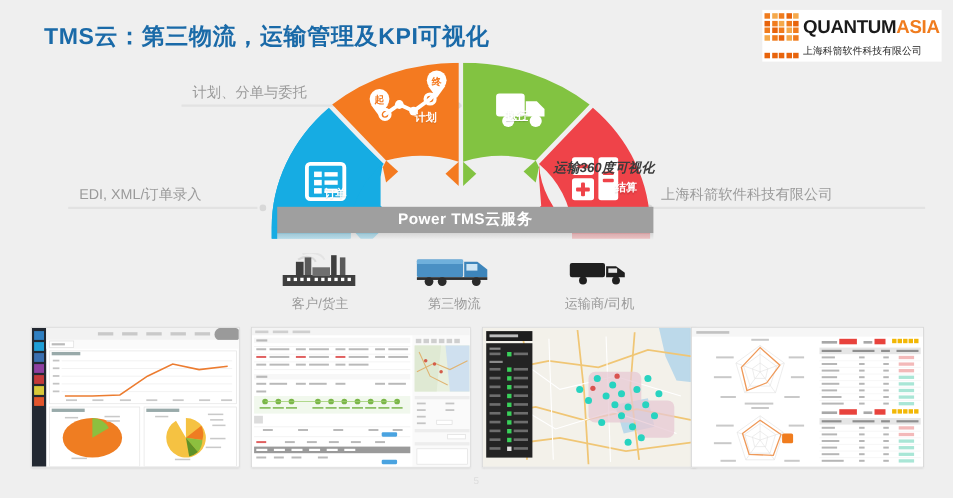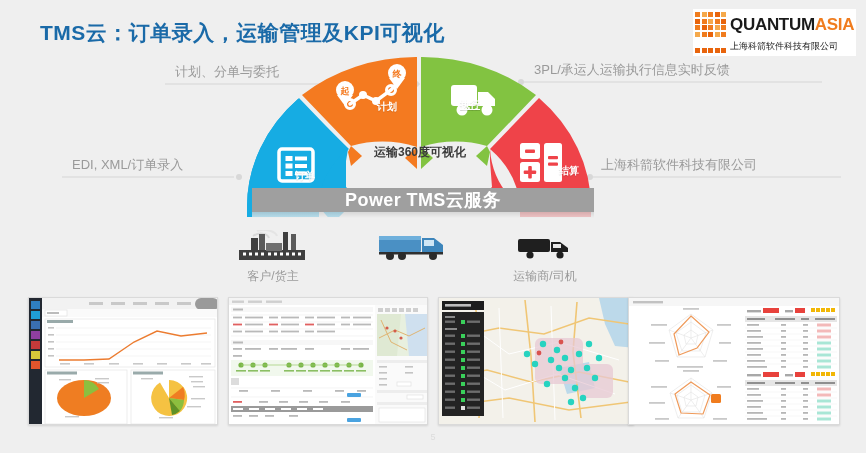--- a/index.html
+++ b/index.html
@@ -28,21 +28,21 @@
   .logo-dots i.d3{background:#e8640c;}
   .logo-word{font-size:17px;font-weight:bold;line-height:1;letter-spacing:-.3px;}
   .logo-word .q{color:#1a1a1a;}
   .logo-word .a{color:#f07c1e;}
   .logo-sub{display:flex;align-items:flex-end;gap:4px;margin-top:3px;}
   .logo-sub-dots{display:grid;grid-template-columns:repeat(5,5px);gap:1.5px;}
   .logo-sub-dots i{display:block;width:5px;height:5px;background:#e8640c;}
   .logo-sub-text{font-size:9px;color:#222;white-space:nowrap;}
 
   
-  .callout{position:absolute;font-size:13px;color:#9a9a9a;white-space:nowrap;}
+  .callout{position:absolute;font-size:13px;color:#9a9a9a;white-space:nowrap;margin-top:12px;}
   .callout .line{position:absolute;height:2px;background:#e2e2e2;top:20px;}
   .callout .dot{position:absolute;width:6px;height:6px;border-radius:50%;
                 background:#d8d8d8;top:18px;}
   #cal-tl{left:175px;top:63px;}
   #cal-tl .line{left:-10px;width:255px;}
   #cal-tl .dot{left:238px;}
   #cal-bl{left:72px;top:156px;}
   #cal-bl .line{left:-10px;width:172px;}
   #cal-bl .dot{left:164px;}
   #cal-tr{left:534px;top:61px;}
@@ -54,34 +54,34 @@
 
   
   .arch{position:absolute;left:245px;top:57px;width:350px;height:160px;}
   .arch svg{position:absolute;left:0;top:0;}
   .seg-label{position:absolute;color:#fff;font-size:10px;font-weight:bold;
              white-space:nowrap;text-shadow:0 1px 1px rgba(0,0,0,.12);}
   #lbl-order{left:50px;top:112px;}
   #lbl-plan{left:132px;top:43px;}
   #lbl-exec{left:215px;top:41px;text-decoration:underline;}
   #lbl-settle{left:287px;top:107px;margin-left:27px;}
-  .center-text{position:absolute;left:0;right:0;top:87px;text-align:center;
-               font-size:12px;font-weight:bold;color:#3b3b3b;}
+  .center-text{position:absolute;left:0;right:0;top:87px;text-align:right;
+               font-size:12px;font-weight:bold;color:#3b3b3b;font-style:italic;}
   .power-bar{position:absolute;left:252px;top:188px;width:342px;height:24px;
-             background:#9f9f9f;color:#fff;font-size:18px;font-weight:bold;
+             background:#9f9f9f;color:#fff;font-size:14px;font-weight:bold;
              display:flex;align-items:center;justify-content:center;letter-spacing:.4px;}
   .power-bar::after{content:"";position:absolute;left:0;right:0;bottom:-6px;height:6px;
                     background:linear-gradient(#cfcfcf,#efefef);opacity:.75;}
 
   
   .actors{position:absolute;left:218px;top:228px;width:410px;height:62px;}
   .actor{position:absolute;text-align:center;}
   .actor .ic{height:34px;display:flex;align-items:flex-end;justify-content:center;}
   .actor .cap{margin-top:6px;font-size:12px;color:#9a9a9a;white-space:nowrap;}
-  #act-0{left:0;width:110px;}
+  #act-0{left:18px;width:110px;}
   #act-1{left:140px;width:110px;}
   #act-2{left:272px;width:110px;}
 
   
   .thumbs{position:absolute;left:28px;top:297px;width:812px;height:128px;}
   .thumb{position:absolute;top:0;height:128px;background:#fff;
          border:1px solid #dadada;box-sizing:border-box;overflow:hidden;
          box-shadow:0 1px 2px rgba(0,0,0,.12);}
   #th-0{left:0;width:190px;}
   #th-1{left:200px;width:200px;}
@@ -89,21 +89,21 @@
   #th-3{left:600px;width:212px;}
 
   .pageno{position:absolute;left:0;right:0;top:432px;text-align:center;
           font-size:9px;color:#dcdcdc;}
 </style>
 </head>
 <body>
 
 <div class="slide">
 
-  <div class="title">TMS云：订单录入，运输管理及KPI可视化</div>
+  <div class="title">TMS云：第三物流，运输管理及KPI可视化</div>
 
   <div class="logo">
     <div class="logo-row">
       <div class="logo-dots">
         <i></i>
           <i class="d2"></i>
           <i></i>
           <i class="d3"></i>
           <i class="d2"></i>
         <i class="d3"></i>
@@ -138,25 +138,20 @@
     </div>
   </div>
 
   <div class="callout" id="cal-tl">
     <span>计划、分单与委托</span>
     <span class="line"></span>
     <span class="dot"></span>
   </div>
   <div class="callout" id="cal-bl">
     <span>EDI, XML/订单录入</span>
-    <span class="line"></span>
-    <span class="dot"></span>
-  </div>
-  <div class="callout" id="cal-tr">
-    <span>3PL/承运人运输执行信息实时反馈</span>
     <span class="line"></span>
     <span class="dot"></span>
   </div>
   <div class="callout" id="cal-br">
     <span>上海科箭软件科技有限公司</span>
     <span class="line"></span>
     <span class="dot"></span>
   </div>
 
   <div class="arch">
@@ -269,20 +264,21 @@
           <rect x="2" y="4" width="42" height="16" rx="1.5" fill="#4a90c4"></rect>
           <rect x="2" y="4" width="42" height="4" fill="#6fb0dc"></rect>
           <path d="M45,6 L57,6 L66,13 L66,20 L45,20 Z" fill="#3d85bb"></path>
           <rect x="47" y="8" width="10" height="6" fill="#cfe6f5"></rect>
           <rect x="2" y="20" width="64" height="2.5" fill="#2f2f2f"></rect>
           <circle cx="13" cy="24" r="4" fill="#2b2b2b"></circle>
           <circle cx="25" cy="24" r="4" fill="#2b2b2b"></circle>
           <circle cx="56" cy="24" r="4" fill="#2b2b2b"></circle>
         </svg>
       </div>
+      <div class="cap">第三物流</div>
     </div>
 
     <div class="actor" id="act-2">
       <div class="ic">
         <svg width="58" height="28" viewBox="0 0 58 28">
           <rect x="2" y="5" width="32" height="13" rx="2" fill="#1f1f1f"></rect>
           <path d="M35,8 L44,8 L52,14 L52,18 L35,18 Z" fill="#1f1f1f"></path>
           <rect x="37" y="10" width="8" height="4" fill="#e8e8e8"></rect>
           <circle cx="14" cy="21" r="3.6" fill="#1f1f1f"></circle>
           <circle cx="44" cy="21" r="3.6" fill="#1f1f1f"></circle>

